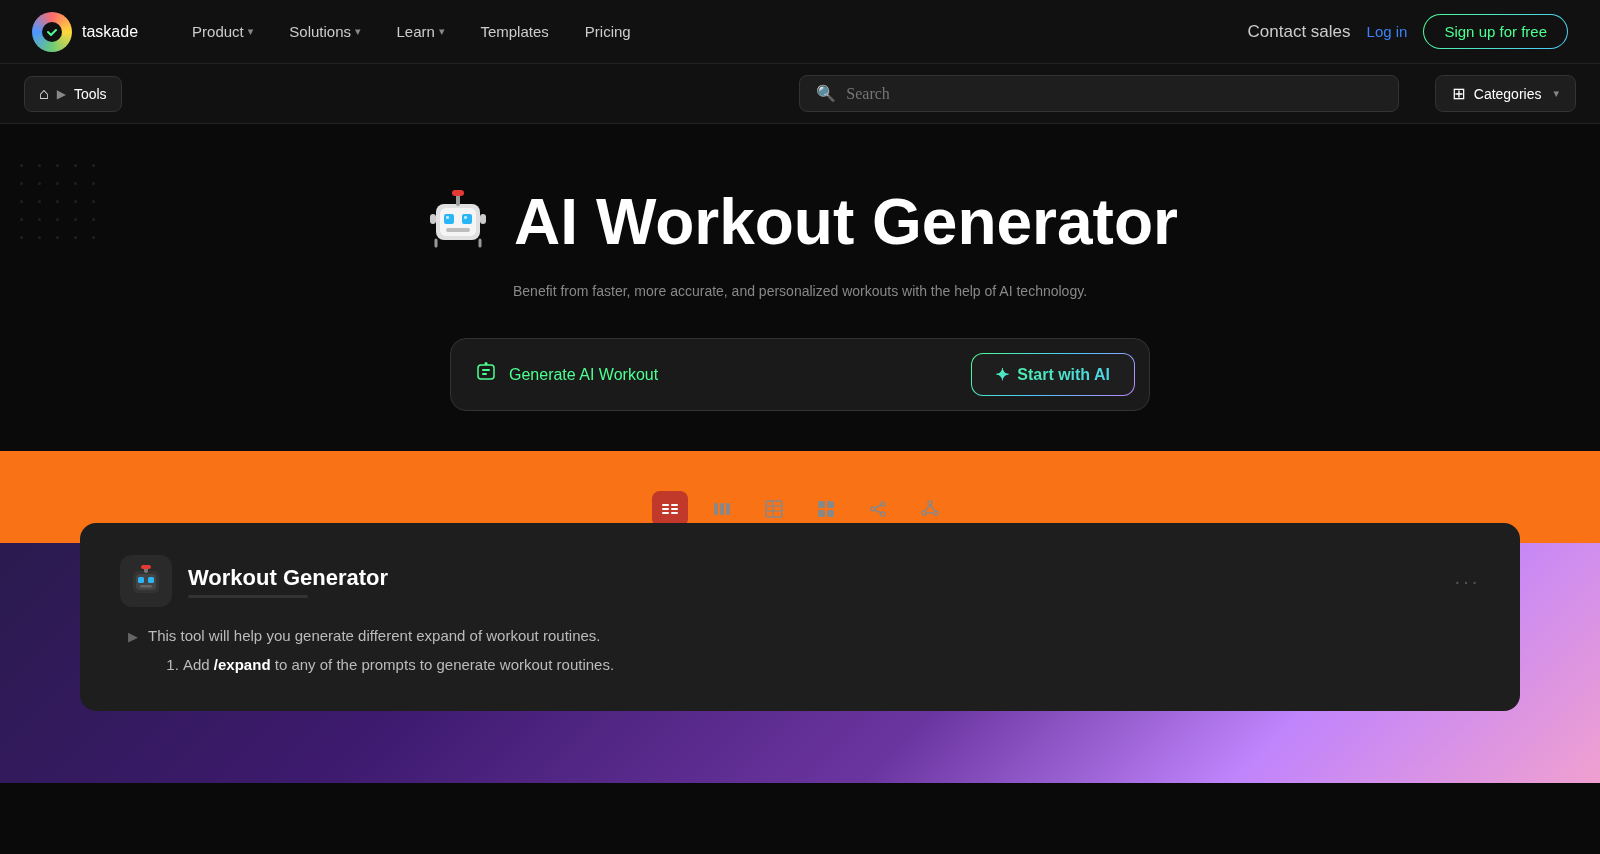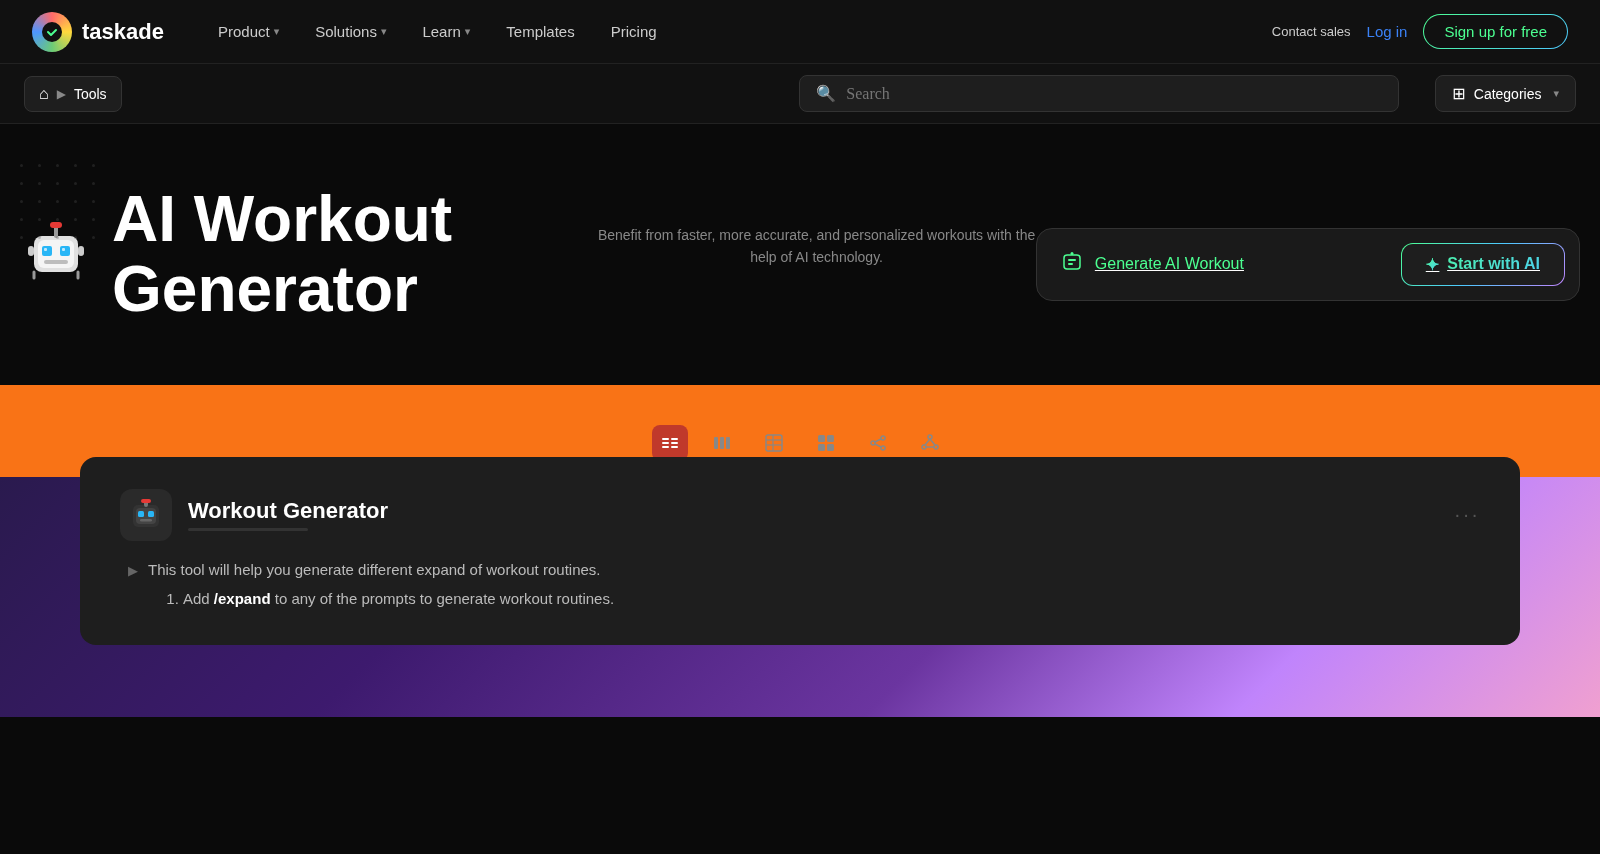--- a/index.html
+++ b/index.html
@@ -32,22 +32,22 @@
       width: 40px;
       height: 40px;
       border-radius: 50%;
       background: conic-gradient(#ff6b6b, #ffd93d, #6bcb77, #4d96ff, #ff6b6b);
       display: flex;
       align-items: center;
       justify-content: center;
       font-size: 20px;
     }
     .logo-text {
-      font-size: 22px;
-      font-weight: 700;
+      font-size: 16px;
+      font-weight: 400;
       color: #fff;
     }
     .nav-links {
       display: flex;
       align-items: center;
       gap: 8px;
       flex: 1;
     }
     .nav-item {
       display: flex;
@@ -61,21 +61,21 @@
       transition: background 0.2s;
     }
     .nav-chevron { font-size: 11px; color: #888; }
     .nav-right {
       display: flex;
       align-items: center;
       gap: 16px;
     }
     .contact-sales {
       color: #ccc;
-      font-size: 13px;
+      font-size: 17px;
       cursor: pointer;
     }
     .log-in {
       color: #3b82f6;
       font-size: 15px;
       cursor: pointer;
     }
     .signup-btn-wrapper {
       border: 1.5px solid transparent;
       border-radius: 50px;
@@ -152,21 +152,21 @@
       color: #fff;
       font-size: 14px;
       cursor: pointer;
     }
     .categories-icon { font-size: 16px; }
 
     
     .hero {
       background: #0a0a0a;
       display: flex;
-      flex-direction: row;
+      flex-direction: column;
       align-items: center;
       padding: 60px 20px 40px;
       position: relative;
     }
     
     .dot-grid {
       position: absolute;
       left: 20px;
       top: 40px;
       display: grid;
@@ -206,21 +206,20 @@
     .generate-box {
       display: flex;
       align-items: center;
       justify-content: space-between;
       background: #1a1a1a;
       border: 1px solid #333;
       border-radius: 16px;
       padding: 14px 14px 14px 24px;
       width: 700px;
       max-width: 90vw;
-      text-decoration: underline;
     }
     .generate-left {
       display: flex;
       align-items: center;
       gap: 12px;
       color: #4cff91;
       font-size: 16px;
     }
     .generate-icon { font-size: 20px; }
     .start-ai-btn-wrapper {

